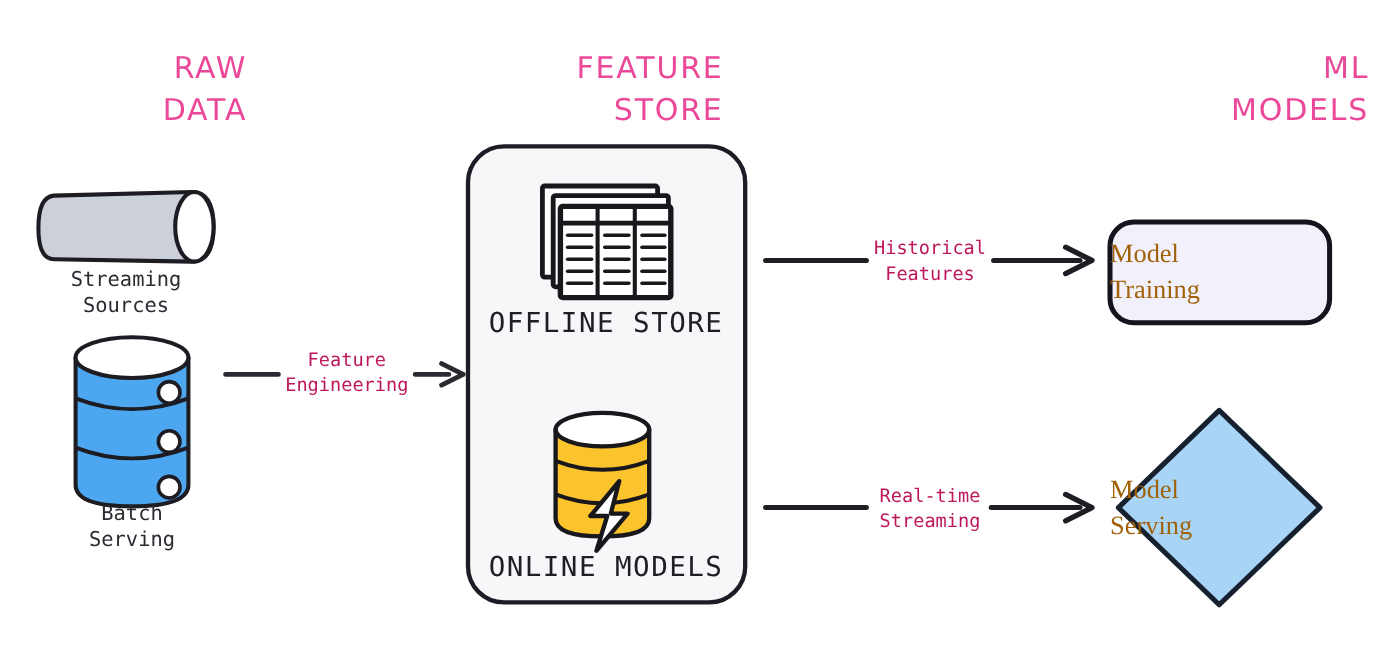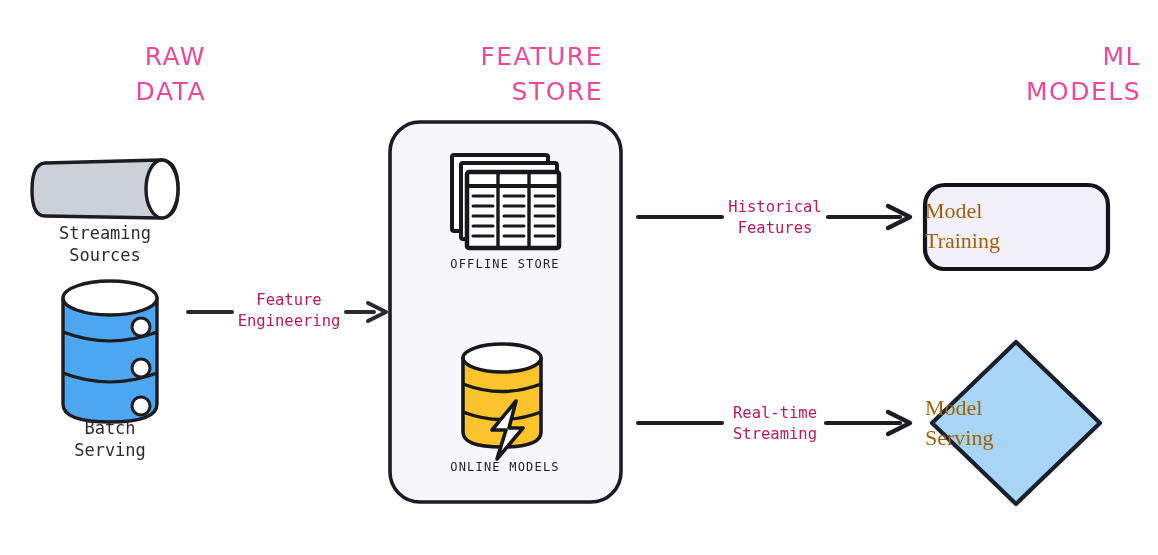--- a/index.html
+++ b/index.html
@@ -38,21 +38,21 @@
     font-size: 17px;
     line-height: 1.28;
     color: #2b2b32;
     white-space: pre-line;
     letter-spacing: 0px;
   }
   .store-caption {
     position: absolute;
     text-align: center;
     font-family: "DejaVu Sans Mono", "Liberation Mono", monospace;
-    font-size: 12px;
+    font-size: 23px;
     letter-spacing: 1.2px;
     color: #1e1e24;
     white-space: pre;
   }
   .edge-label {
     position: absolute;
     text-align: center;
     font-family: "DejaVu Sans Mono", "Liberation Mono", monospace;
     font-size: 15.5px;
     line-height: 1.35;

